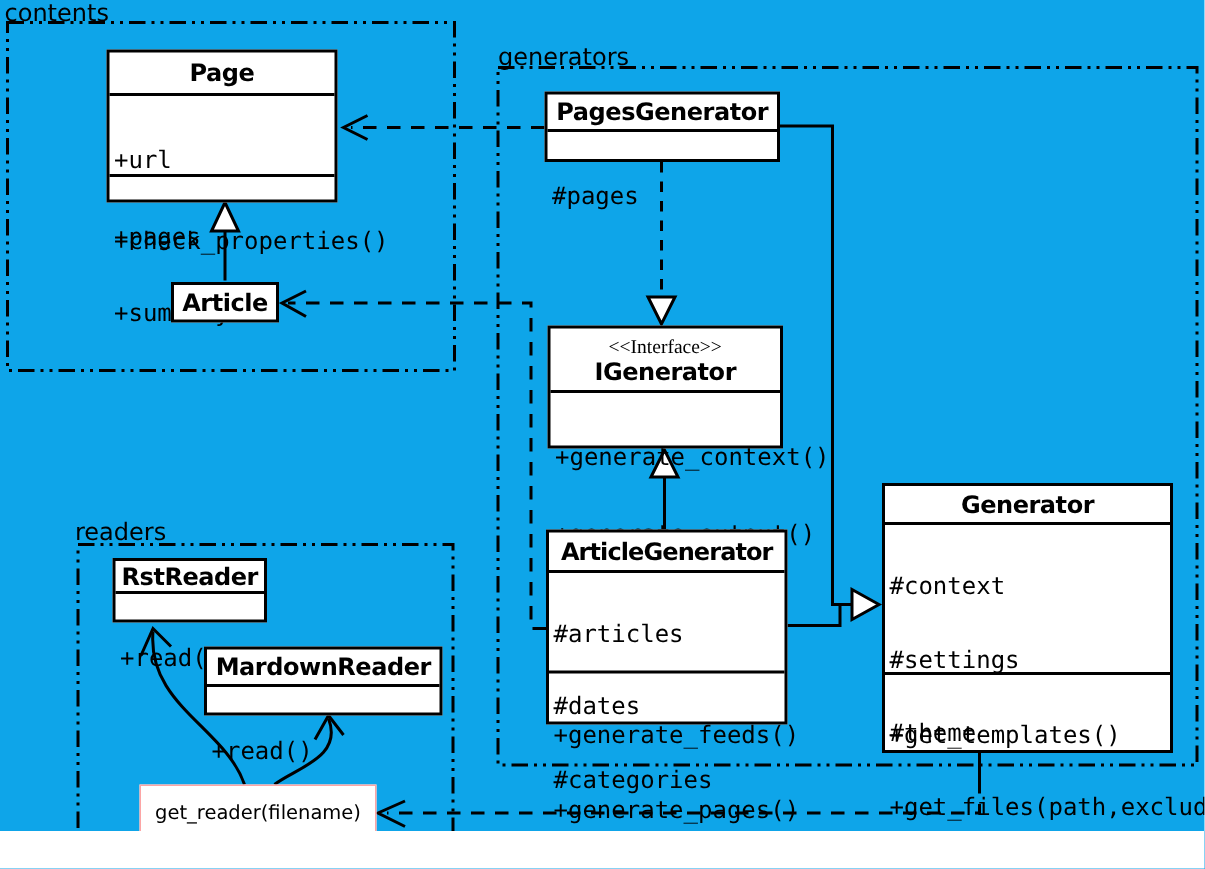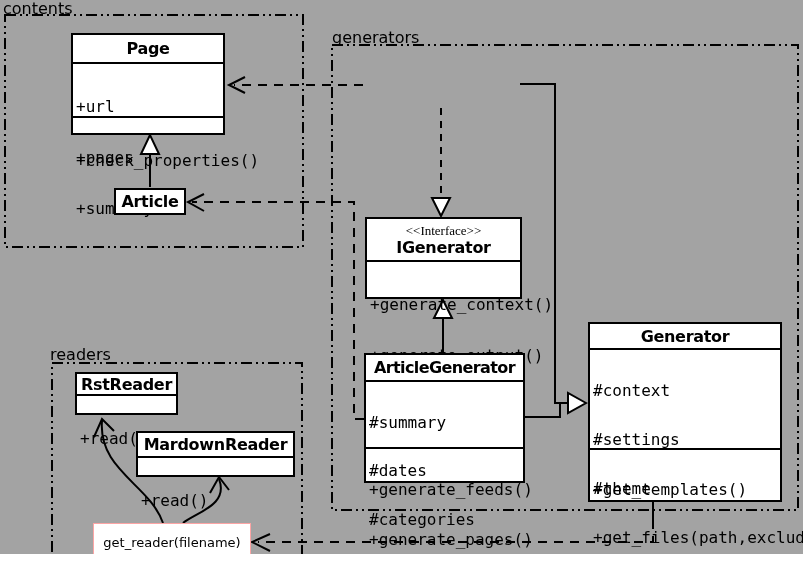--- a/index.html
+++ b/index.html
@@ -1,17 +1,17 @@
 <!DOCTYPE html>
 <html><head>
 <meta charset="utf-8">
 <style>
   html,body{margin:0;padding:0;background:#fff;}
   .canvas{
-    position:relative;width:803px;height:554px;background:#a3a3a3;overflow:hidden;
+    position:relative;width:803px;height:554px;background:#0ea5e9;overflow:hidden;
     font-family:"DejaVu Sans",sans-serif;color:#000;
   }
   .canvas svg{position:absolute;left:0;top:0;}
   .pkg-label{
     position:absolute;font-size:16px;line-height:17px;color:#000;
     font-family:"DejaVu Sans",sans-serif;white-space:nowrap;
   }
   .uml-class{
     position:absolute;background:#fff;border:2px solid #000;box-sizing:border-box;
     display:flex;flex-direction:column;
@@ -110,36 +110,42 @@
     </div>
     <div class="uml-section fill">
       <div>+check_properties()</div>
     </div>
   </div>
 
   <div class="uml-class" style="left:114px;top:188px;width:72px;height:27px">
     <div class="uml-title fill" style="flex:1">Article</div>
   </div>
 
+  <div class="uml-class" style="left:363px;top:61px;width:157px;height:47px">
+    <div class="uml-title" style="height:23px">PagesGenerator</div>
+    <div class="uml-section fill">
+      <div>#pages</div>
+    </div>
+  </div>
 
   <div class="uml-class" style="left:365px;top:217px;width:157px;height:82px">
     <div class="uml-title" style="height:41px">
       <div class="stereotype">&lt;&lt;Interface&gt;&gt;</div>
       <div>IGenerator</div>
     </div>
     <div class="uml-section fill">
       <div>+generate_context()</div>
       <div>+generate_output()</div>
     </div>
   </div>
 
   <div class="uml-class" style="left:364px;top:353px;width:161px;height:130px">
     <div class="uml-title tight" style="height:25px">ArticleGenerator</div>
     <div class="uml-section" style="height:65px;line-height:16.3px">
-      <div>#summary</div>
+      <div>#articles</div>
       <div>#dates</div>
       <div>#categories</div>
     </div>
     <div class="uml-section fill" style="line-height:16.5px">
       <div>+generate_feeds()</div>
       <div>+generate_pages()</div>
     </div>
   </div>
 
   <div class="uml-class" style="left:588px;top:322px;width:194px;height:180px">

